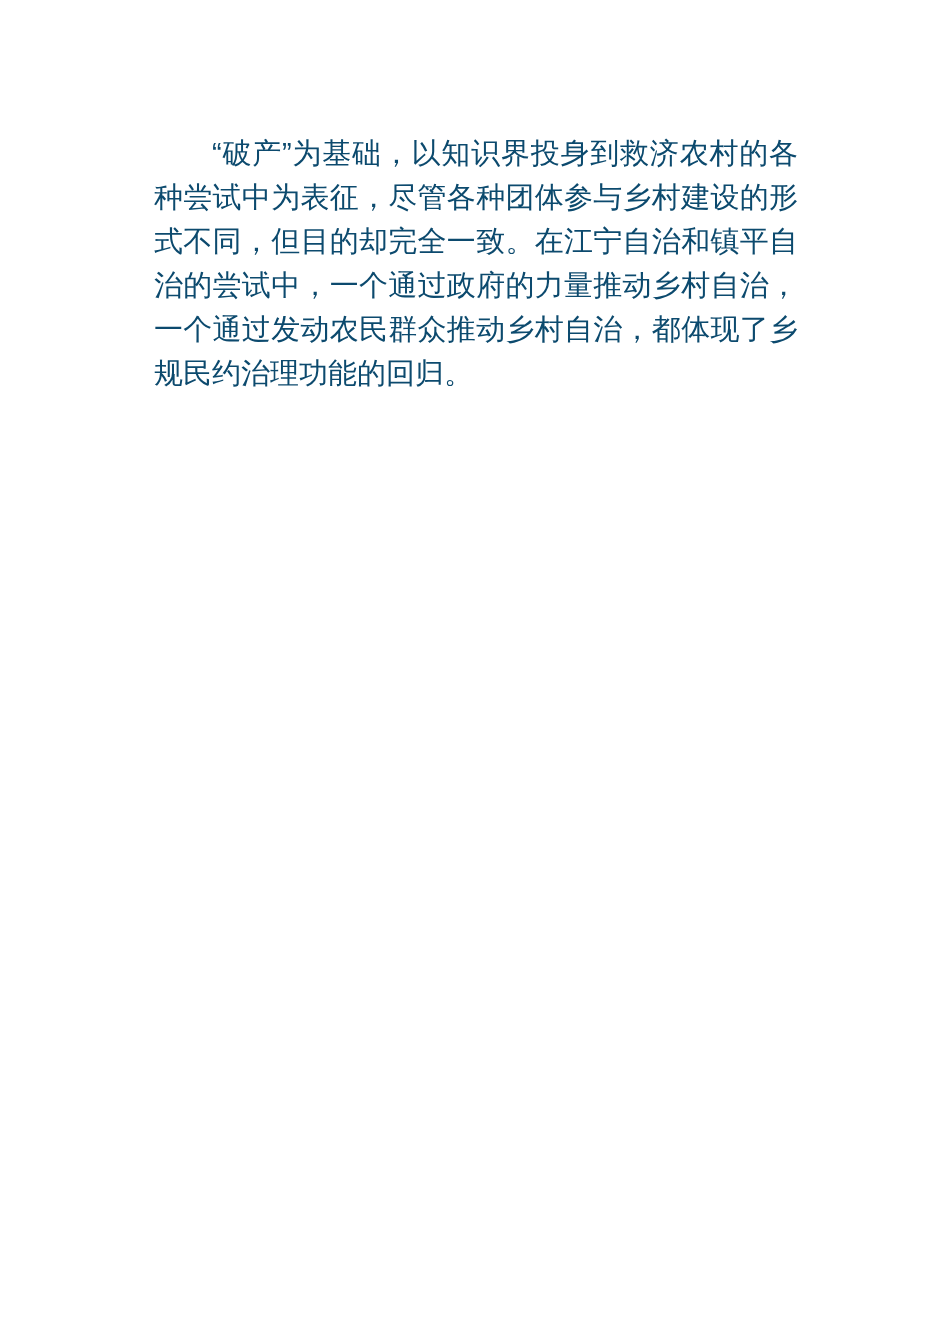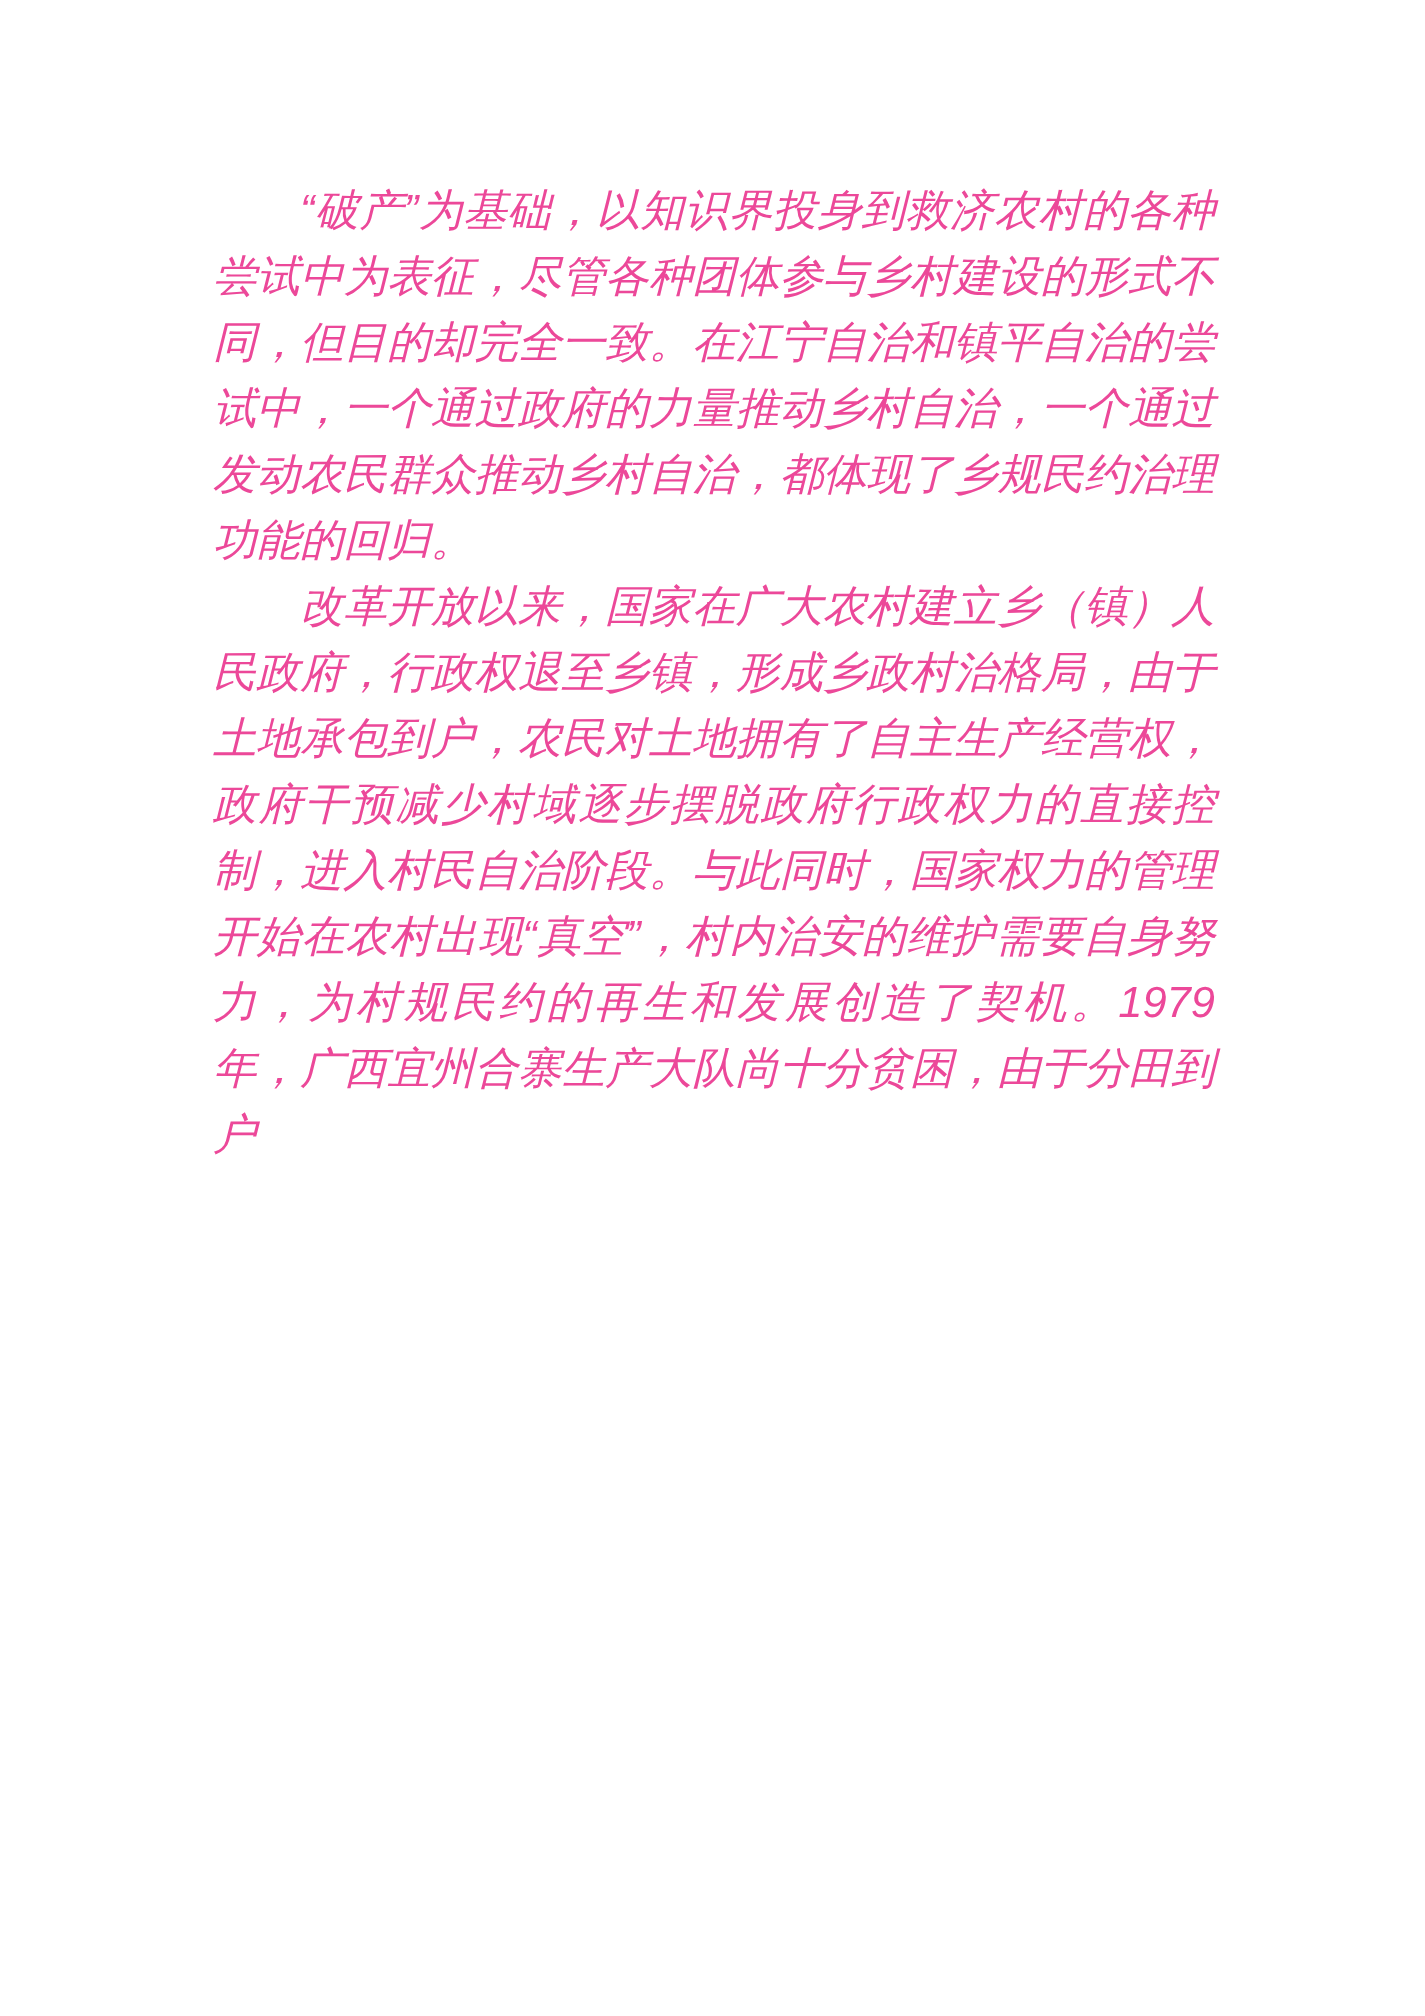--- a/index.html
+++ b/index.html
@@ -14,34 +14,32 @@
     font-family: "Liberation Sans", "DejaVu Sans", sans-serif;
   }
   .page {
     box-sizing: border-box;
     width: 950px;
     height: 1344px;
     background: #ffffff;
     padding: 119px 140px 0 142px;
   }
   .doc p {
-    margin: 0;
+    margin: 12px;
     padding: 0;
     font-size: 29px;
     line-height: 44px;
-    color: #ec4899;
+    color: #0c4a6e;
     text-align: justify;
     text-justify: inter-character;
     text-indent: 2em;
     word-break: break-all;
     font-family: "Liberation Sans", "DejaVu Sans", sans-serif;
-    font-style: italic;
   }
 </style>
 </head>
 <body>
 
 <div class="page">
   <div class="doc">
     <p>“破产”为基础，以知识界投身到救济农村的各种尝试中为表征，尽管各种团体参与乡村建设的形式不同，但目的却完全一致。在江宁自治和镇平自治的尝试中，一个通过政府的力量推动乡村自治，一个通过发动农民群众推动乡村自治，都体现了乡规民约治理功能的回归。</p>
-    <p>改革开放以来，国家在广大农村建立乡（镇）人民政府，行政权退至乡镇，形成乡政村治格局，由于土地承包到户，农民对土地拥有了自主生产经营权，政府干预减少村域逐步摆脱政府行政权力的直接控制，进入村民自治阶段。与此同时，国家权力的管理开始在农村出现“真空”，村内治安的维护需要自身努力，为村规民约的再生和发展创造了契机。1979 年，广西宜州合寨生产大队尚十分贫困，由于分田到户</p>
   </div>
 </div>
 
 </body></html>

